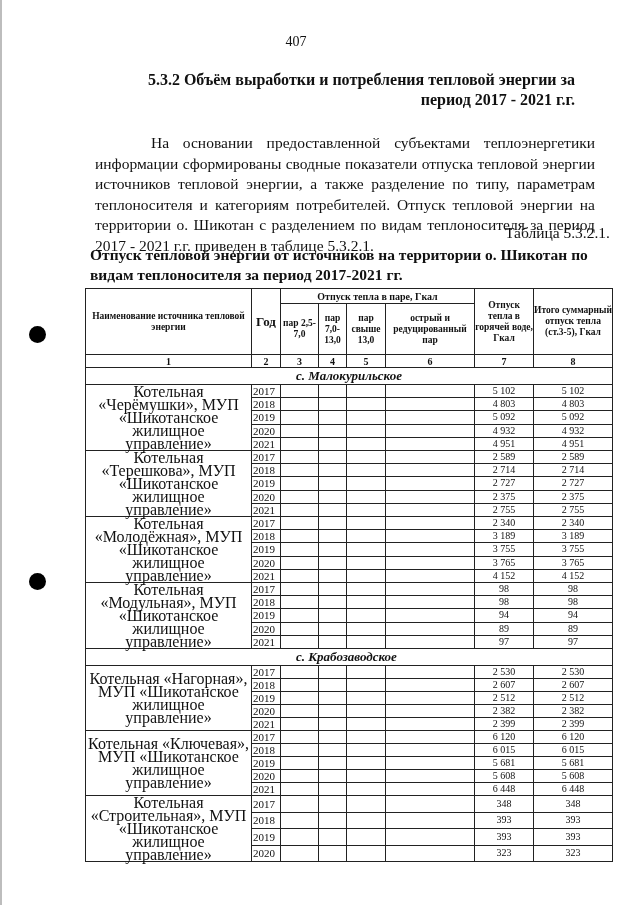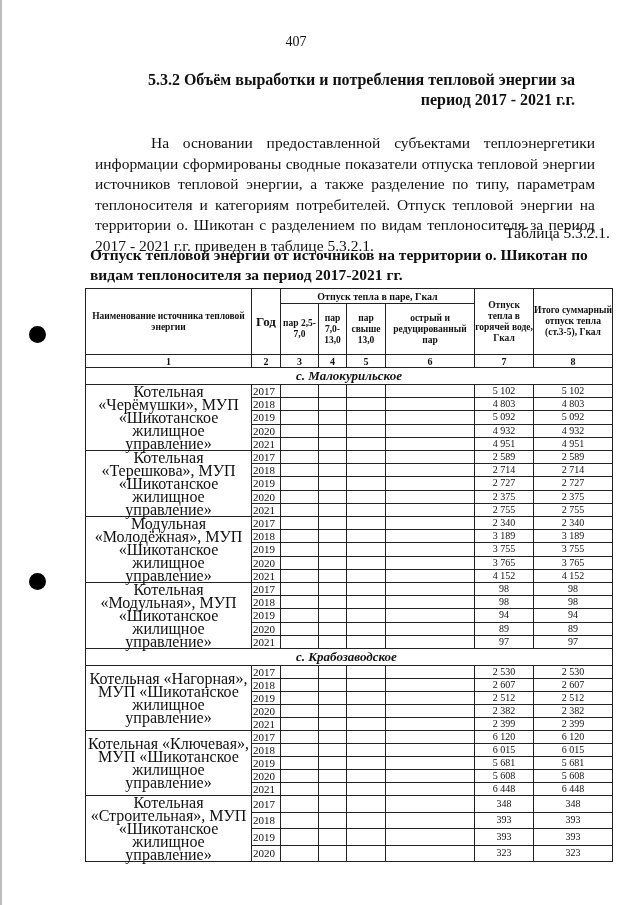--- a/index.html
+++ b/index.html
@@ -167,21 +167,21 @@
       <tr>
         <td class="year">2021</td>
         <td class="val"></td>
         <td class="val"></td>
         <td class="val"></td>
         <td class="val"></td>
         <td class="val">2 755</td>
         <td class="val">2 755</td>
       </tr>
       <tr>
-        <td class="name" rowspan="5">Модульная «Молодёжная», МУП «Шикотанское жилищное управление»</td>
+        <td class="name" rowspan="5">Котельная «Молодёжная», МУП «Шикотанское жилищное управление»</td>
         <td class="year">2017</td>
         <td class="val"></td>
         <td class="val"></td>
         <td class="val"></td>
         <td class="val"></td>
         <td class="val">2 340</td>
         <td class="val">2 340</td>
       </tr>
       <tr>
         <td class="year">2018</td>

